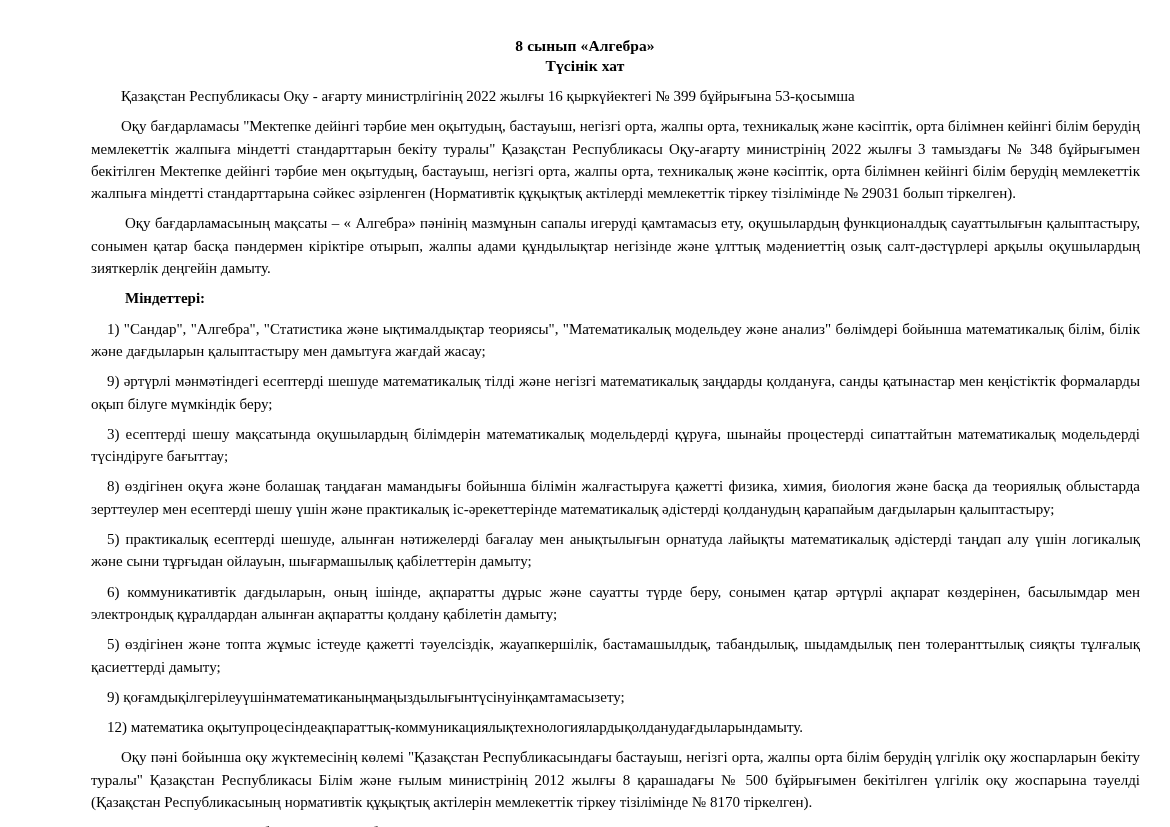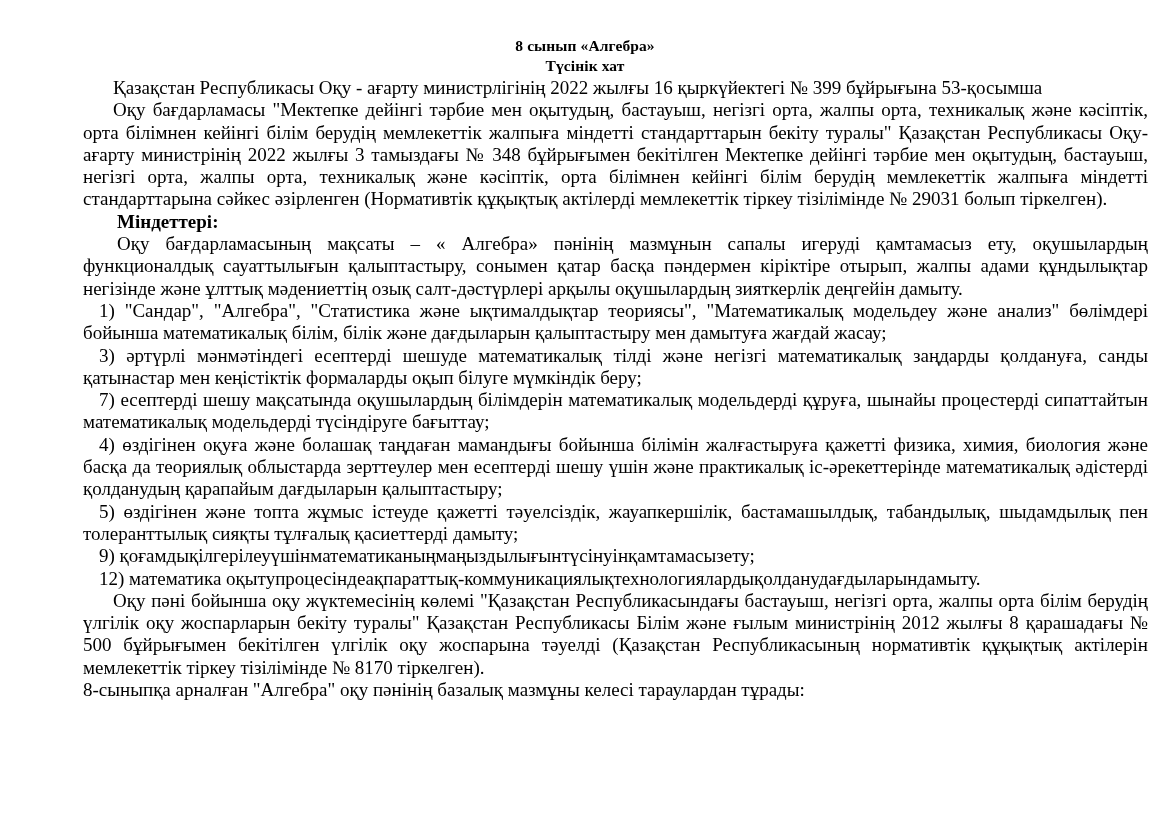--- a/index.html
+++ b/index.html
@@ -25,25 +25,25 @@
   .doc-subtitle {
     text-align: center;
     font-weight: bold;
     font-size: 15.5px;
     line-height: 19px;
     margin: 0;
     padding-right: 71px;
     letter-spacing: 0.1px;
   }
   .doc-title { margin-bottom: 1px; }
-  .doc-subtitle { margin-bottom: 2px; }
+  .doc-subtitle { margin-bottom: 10px; }
 
   p.para {
-    margin: 0;
-    font-size: 19px;
+    margin: 8px;
+    font-size: 15px;
     line-height: 22.3px;
     text-align: justify;
     text-justify: inter-word;
     padding-right: 10px;
     hyphens: none;
   }
   p.indent-lg { text-indent: 34px; }
   p.indent-md { text-indent: 30px; }
   p.indent-sm { text-indent: 16px; }
   p.indent-xl { text-indent: 48px; }
@@ -65,28 +65,30 @@
 
 <div class="page">
 
   <div class="doc-title">8 сынып «Алгебра»</div>
   <div class="doc-subtitle">Түсінік хат</div>
 
   <p class="para indent-md">Қазақстан Республикасы Оқу - ағарту министрлігінің 2022 жылғы 16 қыркүйектегі № 399 бұйрығына 53-қосымша</p>
 
   <p class="para indent-md"><span>Оқу бағдарламасы "Мектепке дейінгі тәрбие мен оқытудың, бастауыш, негізгі орта, жалпы орта, техникалық және кәсіптік, орта білімнен кейінгі білім берудің мемлекеттік жалпыға міндетті стандарттарын бекіту туралы" Қазақстан Республикасы Оқу-ағарту министрінің 2022 жылғы 3 тамыздағы № 348 </span><span class="ul-link">бұйрығымен</span><span> бекітілген Мектепке дейінгі тәрбие мен оқытудың, бастауыш, негізгі орта, жалпы орта, техникалық және кәсіптік, орта білімнен кейінгі білім берудің мемлекеттік жалпыға міндетті стандарттарына сәйкес әзірленген (Нормативтік құқықтық актілерді мемлекеттік тіркеу тізілімінде № 29031 болып тіркелген).</span></p>
 
+  <p class="para indent-lg">Оқу бағдарламасының мақсаты – « Алгебра» пәнінің мазмұнын сапалы игеруді қамтамасыз ету, оқушылардың функционалдық сауаттылығын қалыптастыру, сонымен қатар басқа пәндермен кіріктіре отырып, жалпы адами құндылықтар негізінде және ұлттық мәдениеттің озық салт-дәстүрлері арқылы оқушылардың зияткерлік деңгейін дамыту.</p>
+
   <p class="para indent-lg heading-bold nojust">Міндеттері:</p>
 
-  <p class="para indent-lg">Оқу бағдарламасының мақсаты – « Алгебра» пәнінің мазмұнын сапалы игеруді қамтамасыз ету, оқушылардың функционалдық сауаттылығын қалыптастыру, сонымен қатар басқа пәндермен кіріктіре отырып, жалпы адами құндылықтар негізінде және ұлттық мәдениеттің озық салт-дәстүрлері арқылы оқушылардың зияткерлік деңгейін дамыту.</p>
-
   <p class="para indent-sm">1) "Сандар", "Алгебра", "Статистика және ықтималдықтар теориясы", "Математикалық модельдеу және анализ" бөлімдері бойынша математикалық білім, білік және дағдыларын қалыптастыру мен дамытуға жағдай жасау;</p>
-  <p class="para indent-sm">3) әртүрлі мәнмәтіндегі есептерді шешуде математикалық тілді және негізгі математикалық заңдарды қолдануға, санды қатынастар мен кеңістіктік формаларды оқып білуге мүмкіндік беру;</p>
-  <p class="para indent-sm">7) есептерді шешу мақсатында оқушылардың білімдерін математикалық модельдерді құруға, шынайы процестерді сипаттайтын математикалық модельдерді түсіндіруге бағыттау;</p>
-  <p class="para indent-sm">4) өздігінен оқуға және болашақ таңдаған мамандығы бойынша білімін жалғастыруға қажетті физика, химия, биология және басқа да теориялық облыстарда зерттеулер мен есептерді шешу үшін және практикалық іс-әрекеттерінде математикалық әдістерді қолданудың қарапайым дағдыларын қалыптастыру;</p>
+  <p class="para indent-sm">9) әртүрлі мәнмәтіндегі есептерді шешуде математикалық тілді және негізгі математикалық заңдарды қолдануға, санды қатынастар мен кеңістіктік формаларды оқып білуге мүмкіндік беру;</p>
+  <p class="para indent-sm">3) есептерді шешу мақсатында оқушылардың білімдерін математикалық модельдерді құруға, шынайы процестерді сипаттайтын математикалық модельдерді түсіндіруге бағыттау;</p>
+  <p class="para indent-sm">8) өздігінен оқуға және болашақ таңдаған мамандығы бойынша білімін жалғастыруға қажетті физика, химия, биология және басқа да теориялық облыстарда зерттеулер мен есептерді шешу үшін және практикалық іс-әрекеттерінде математикалық әдістерді қолданудың қарапайым дағдыларын қалыптастыру;</p>
+  <p class="para indent-sm">5) практикалық есептерді шешуде, алынған нәтижелерді бағалау мен анықтылығын орнатуда лайықты математикалық әдістерді таңдап алу үшін логикалық және сыни тұрғыдан ойлауын, шығармашылық қабілеттерін дамыту;</p>
+  <p class="para indent-sm">6) коммуникативтік дағдыларын, оның ішінде, ақпаратты дұрыс және сауатты түрде беру, сонымен қатар әртүрлі ақпарат көздерінен, басылымдар мен электрондық құралдардан алынған ақпаратты қолдану қабілетін дамыту;</p>
   <p class="para indent-sm">5) өздігінен және топта жұмыс істеуде қажетті тәуелсіздік, жауапкершілік, бастамашылдық, табандылық, шыдамдылық пен толеранттылық сияқты тұлғалық қасиеттерді дамыту;</p>
   <p class="para indent-sm nojust">9) қоғамдықілгерілеуүшінматематиканыңмаңыздылығынтүсінуінқамтамасызету;</p>
   <p class="para indent-sm nojust">12) математика оқытупроцесіндеақпараттық-коммуникациялықтехнологиялардықолданудағдыларындамыту.</p>
 
 
   <p class="para indent-md"><span>Оқу пәні бойынша оқу жүктемесінің көлемі "Қазақстан Республикасындағы бастауыш, негізгі орта, жалпы орта білім берудің үлгілік оқу жоспарларын бекіту туралы" Қазақстан Республикасы Білім және ғылым министрінің 2012 жылғы 8 қарашадағы № 500 </span><span class="ul-link">бұйрығымен</span><span> бекітілген үлгілік оқу жоспарына тәуелді (Қазақстан Республикасының нормативтік құқықтық актілерін мемлекеттік тіркеу тізілімінде № 8170 тіркелген).</span></p>
 
   <p class="para indent-none nojust">8-сыныпқа арналған "Алгебра" оқу пәнінің базалық мазмұны келесі тараулардан тұрады:</p>
 
 

